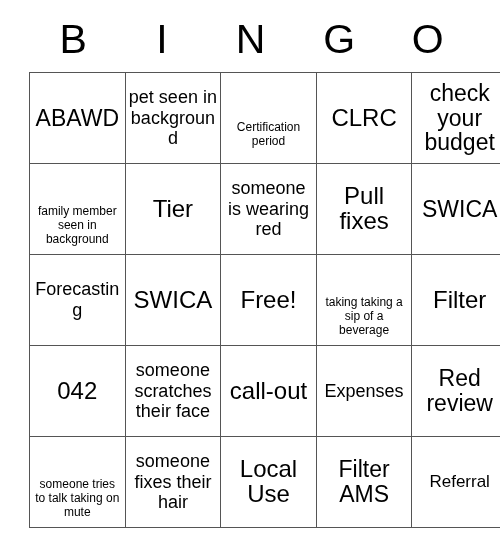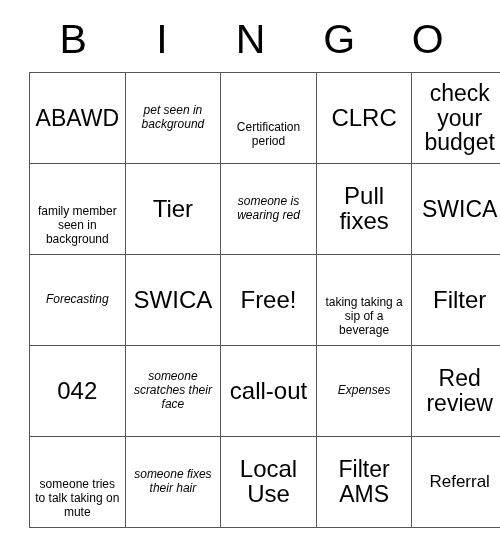--- a/index.html
+++ b/index.html
@@ -60,21 +60,21 @@
   }
   .cell-text {
     display: block;
     width: 100%;
     line-height: 1.12;
     word-wrap: break-word;
   }
 
   
   .sz-xs  { font-size: 12px;   line-height: 1.18; margin-top: 32px; }
-  .sz-sm  { font-size: 12px; line-height: 1.16; font-style: italic; }
+  .sz-sm  { font-size: 18px; line-height: 1.16; }
   .sz-md  { font-size: 17px;   line-height: 1.12; }
   .sz-lg  { font-size: 23px;   line-height: 1.08; }
   .sz-xl  { font-size: 24px;   line-height: 1.05; }
   .sz-xxl { font-size: 24px;   line-height: 1.04; }
 </style>
 </head>
 <body>
 
 <div id="bingo-card">
 

